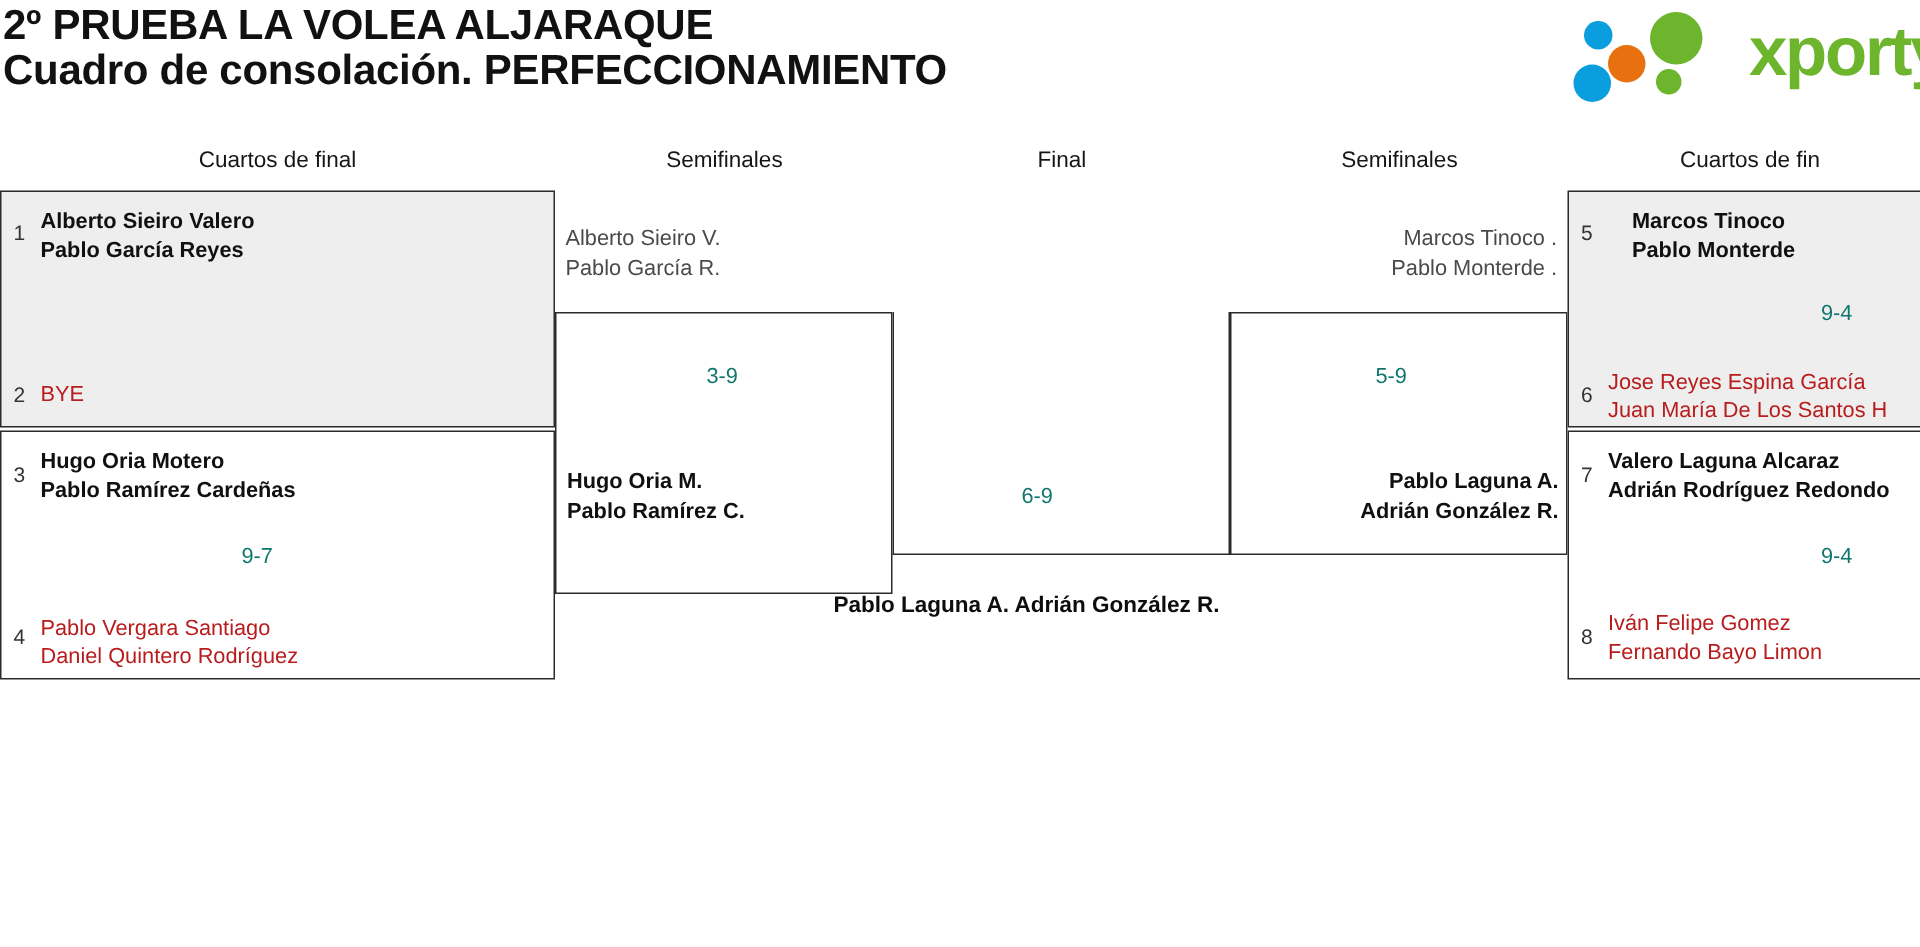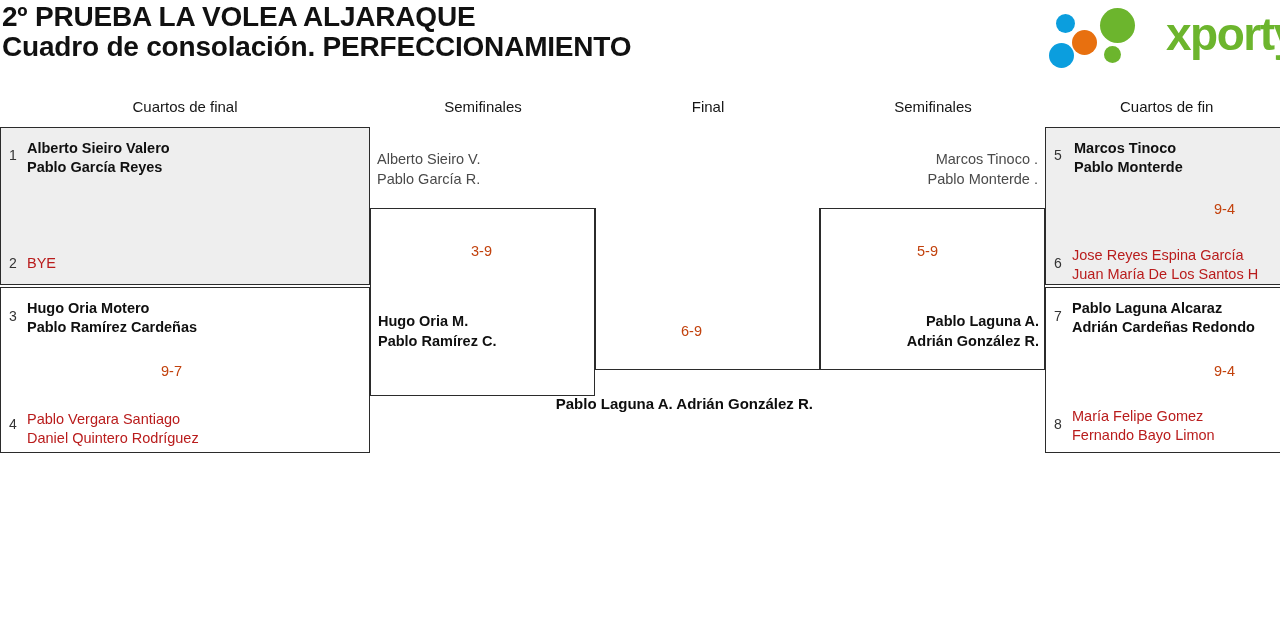--- a/index.html
+++ b/index.html
@@ -82,21 +82,21 @@
     position: absolute;
     font-size: 14px;
     color: #333333;
     font-weight: 400;
     line-height: 19px;
   }
 
   .score {
     position: absolute;
     font-size: 14.5px;
-    color: #c2410c;
+    color: #0f766e;
     font-weight: 400;
     line-height: 19px;
     white-space: nowrap;
   }
 
   .adv {
     position: absolute;
     font-size: 14.5px;
     line-height: 20px;
     white-space: nowrap;
@@ -201,37 +201,37 @@
 <div class="mbox" style="left:820px; top:208px; width:225px; height:162px;padding-left:24px;">
   <span class="score" style="left:96px; top:33px;">5-9</span>
   <span class="adv winner right" style="left:0px; top:102px; width:218px;">
     <span class="ln">Pablo Laguna A.</span>
     <span class="ln">Adrián González R.</span>
   </span>
 </div>
 
 <div class="mbox shaded" style="left:1045px; top:127px; width:370px; height:158px;">
   <span class="seed" style="left:8px; top:18px;">5</span>
-  <span class="team winner" style="left:28px; top:11px;">
+  <span class="team winner" style="left:42px; top:11px;">
     <span class="ln">Marcos Tinoco</span>
     <span class="ln">Pablo Monterde</span>
   </span>
   <span class="score" style="left:168px; top:72px;">9-4</span>
   <span class="seed" style="left:8px; top:126px;">6</span>
   <span class="team loser" style="left:26px; top:118px;">
     <span class="ln">Jose Reyes Espina García</span>
     <span class="ln">Juan María De Los Santos H</span>
   </span>
 </div>
 
 <div class="mbox" style="left:1045px; top:287px; width:370px; height:166px;">
   <span class="seed" style="left:8px; top:19px;">7</span>
   <span class="team winner" style="left:26px; top:11px;">
-    <span class="ln">Pablo Laguna Alcaraz</span>
-    <span class="ln">Adrián Cardeñas Redondo</span>
+    <span class="ln">Valero Laguna Alcaraz</span>
+    <span class="ln">Adrián Rodríguez Redondo</span>
   </span>
   <span class="score" style="left:168px; top:74px;">9-4</span>
   <span class="seed" style="left:8px; top:127px;">8</span>
   <span class="team loser" style="left:26px; top:119px;">
-    <span class="ln">María Felipe Gomez</span>
+    <span class="ln">Iván Felipe Gomez</span>
     <span class="ln">Fernando Bayo Limon</span>
   </span>
 </div>
 
 </body></html>

